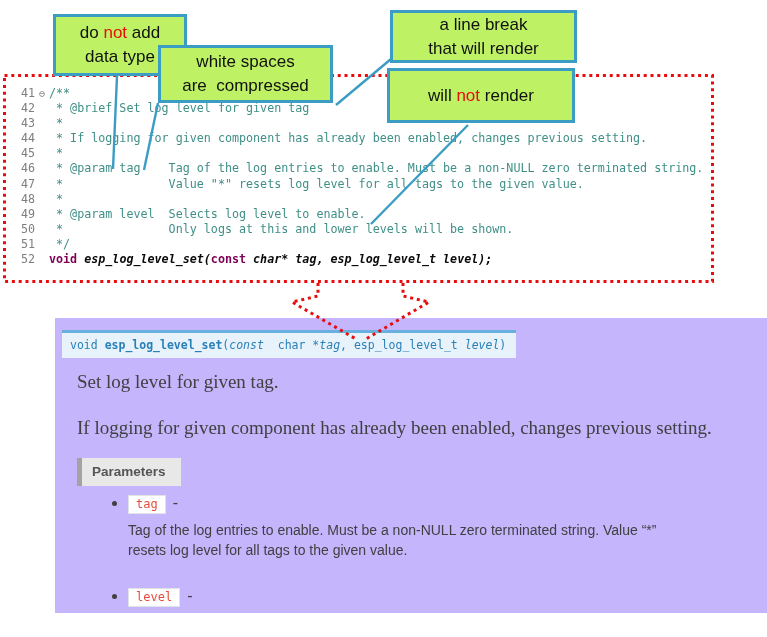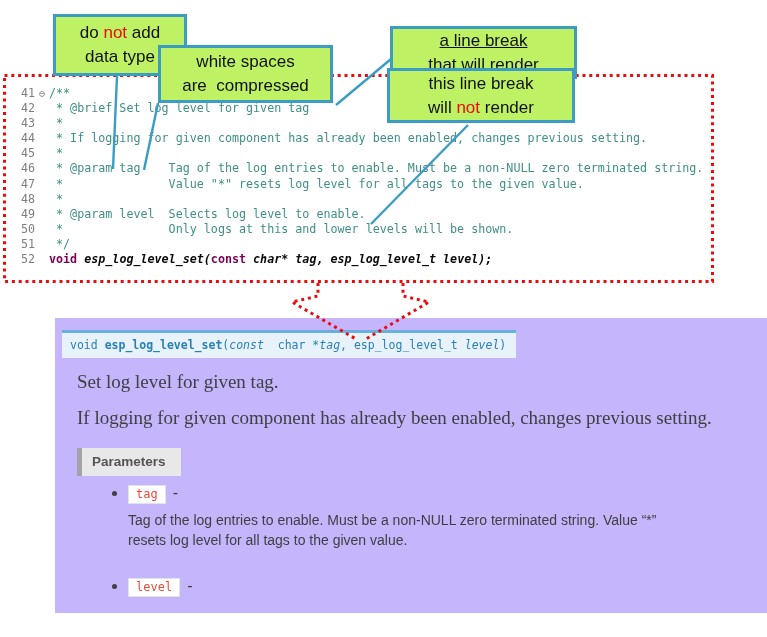--- a/index.html
+++ b/index.html
@@ -20,41 +20,41 @@
 
   
   .docs{position:absolute;left:55px;top:318px;width:712px;height:295px;background:#c4b5fd;
         color:#404040;overflow:hidden;}
   .sig{display:inline-block;margin:12px 0 0 7px;background:#e7f2fa;border-top:3px solid #6ab0de;
        padding:5px 10px 6px 8px;font-family:"DejaVu Sans Mono",monospace;font-size:11.5px;
        color:#2980b9;white-space:pre;}
   .sig .s-b{font-weight:bold;}
   .sig .s-i{font-style:italic;}
   .para{margin:14px 0 0 22px;font-size:19px;line-height:20px;font-family:Liberation Serif, serif;}
-  .para + .para{margin-top:16px;}
+  .para + .para{margin-top:26px;}
   .pbox{display:inline-block;margin:20px 0 0 22px;background:#e8e8e8;border-left:5px solid #a3a3a3;
         padding:6px 15px 7px 10px;font-weight:bold;font-size:13.5px;color:#555555;}
   ul.params{margin:8px 0 0 0;padding-left:73px;list-style:disc;}
   li.param + li.param{margin-top:27px;}
   .chip{display:inline-block;font-family:"DejaVu Sans Mono",monospace;font-size:12px;
         color:#e74c3c;background:#ffffff;border:1px solid #e1e4e5;padding:1px 7px 2px;}
   .pdash{margin-left:7px;}
   .ptext{margin:6px 0 0 0;font-size:14px;line-height:20px;white-space:nowrap;}
 
   
   #overlay{position:absolute;left:0;top:0;width:767px;height:637px;pointer-events:none;}
 
   
   .callout{position:absolute;background:#bef264;border:3px solid #3b9cc4;text-align:center;
            font-size:17px;line-height:24px;color:#111111;white-space:pre;
            display:flex;flex-direction:column;justify-content:center;box-sizing:border-box;}
   .callout .red{color:#ea0c0c;}
   .c0{left:53px;top:14px;width:134px;height:62px;}
   .c1{left:158px;top:45px;width:175px;height:58px;}
-  .c2{left:390px;top:26px;width:187px;height:53px;text-decoration:underline;}
+  .c2{left:390px;top:10px;width:187px;height:53px;}
   .c3{left:387px;top:68px;width:188px;height:55px;}
 </style>
 </head>
 <body>
 
 <div id="canvas">
 
   <div class="editor" id="editor">
       <div class="eline"><span class="gut">41</span><span class="fold">⊖</span><span class="ctext"><span class="seg-cmt">/**</span></span></div>
       <div class="eline"><span class="gut">42</span><span class="fold"></span><span class="ctext"><span class="seg-cmt"> * @brief Set log level for given tag</span></span></div>
@@ -90,15 +90,15 @@
 
     <line x1="117" y1="76" x2="113" y2="169" stroke="#3b9cc4" stroke-width="2.4"></line>
     <line x1="158" y1="103" x2="144" y2="170" stroke="#3b9cc4" stroke-width="2.4"></line>
     <line x1="391" y1="59" x2="336" y2="105" stroke="#3b9cc4" stroke-width="2.4"></line>
     <line x1="468" y1="125" x2="371" y2="224" stroke="#3b9cc4" stroke-width="2.4"></line>
   </svg>
 
   <div class="callout c0"><div><span>do </span><span class="red">not</span><span> add</span></div><div><span>data type</span></div></div>
   <div class="callout c1"><div><span>white spaces</span></div><div><span>are  compressed</span></div></div>
   <div class="callout c2"><div><span>a line break</span></div><div><span>that will render</span></div></div>
-  <div class="callout c3"><div><span>this line break</span></div><div><span>will </span><span class="red">not</span><span> render</span></div></div>
+  <div class="callout c3"><div><span>will </span><span class="red">not</span><span> render</span></div></div>
 
 </div>
 
 </body></html>

